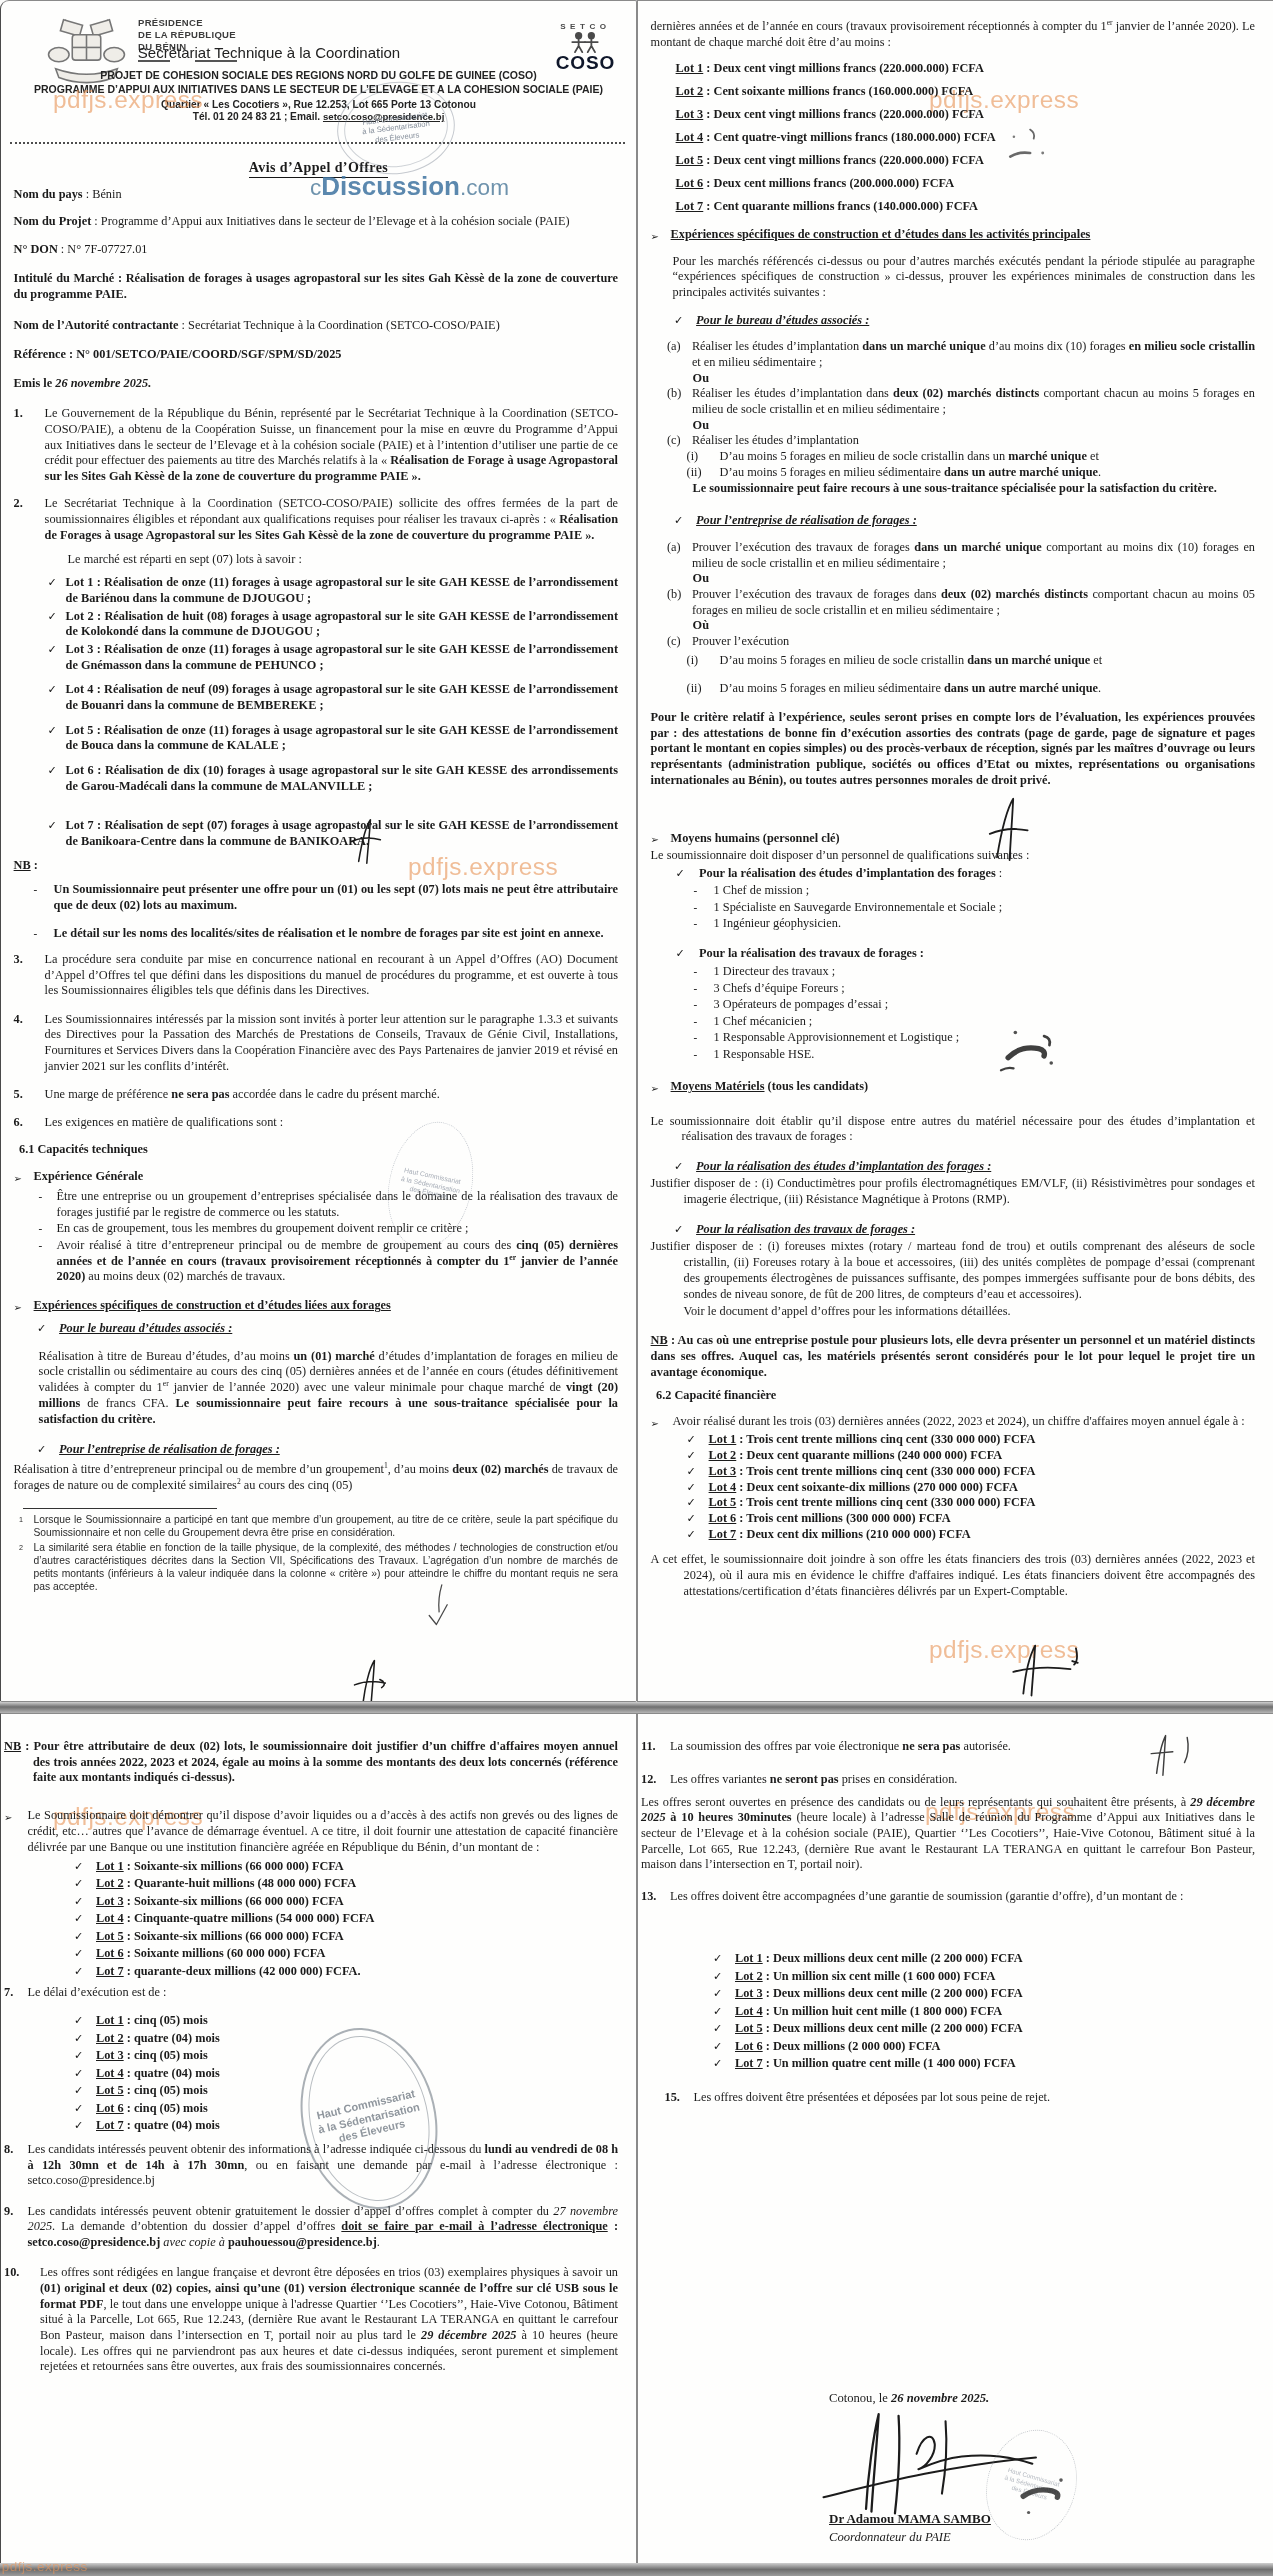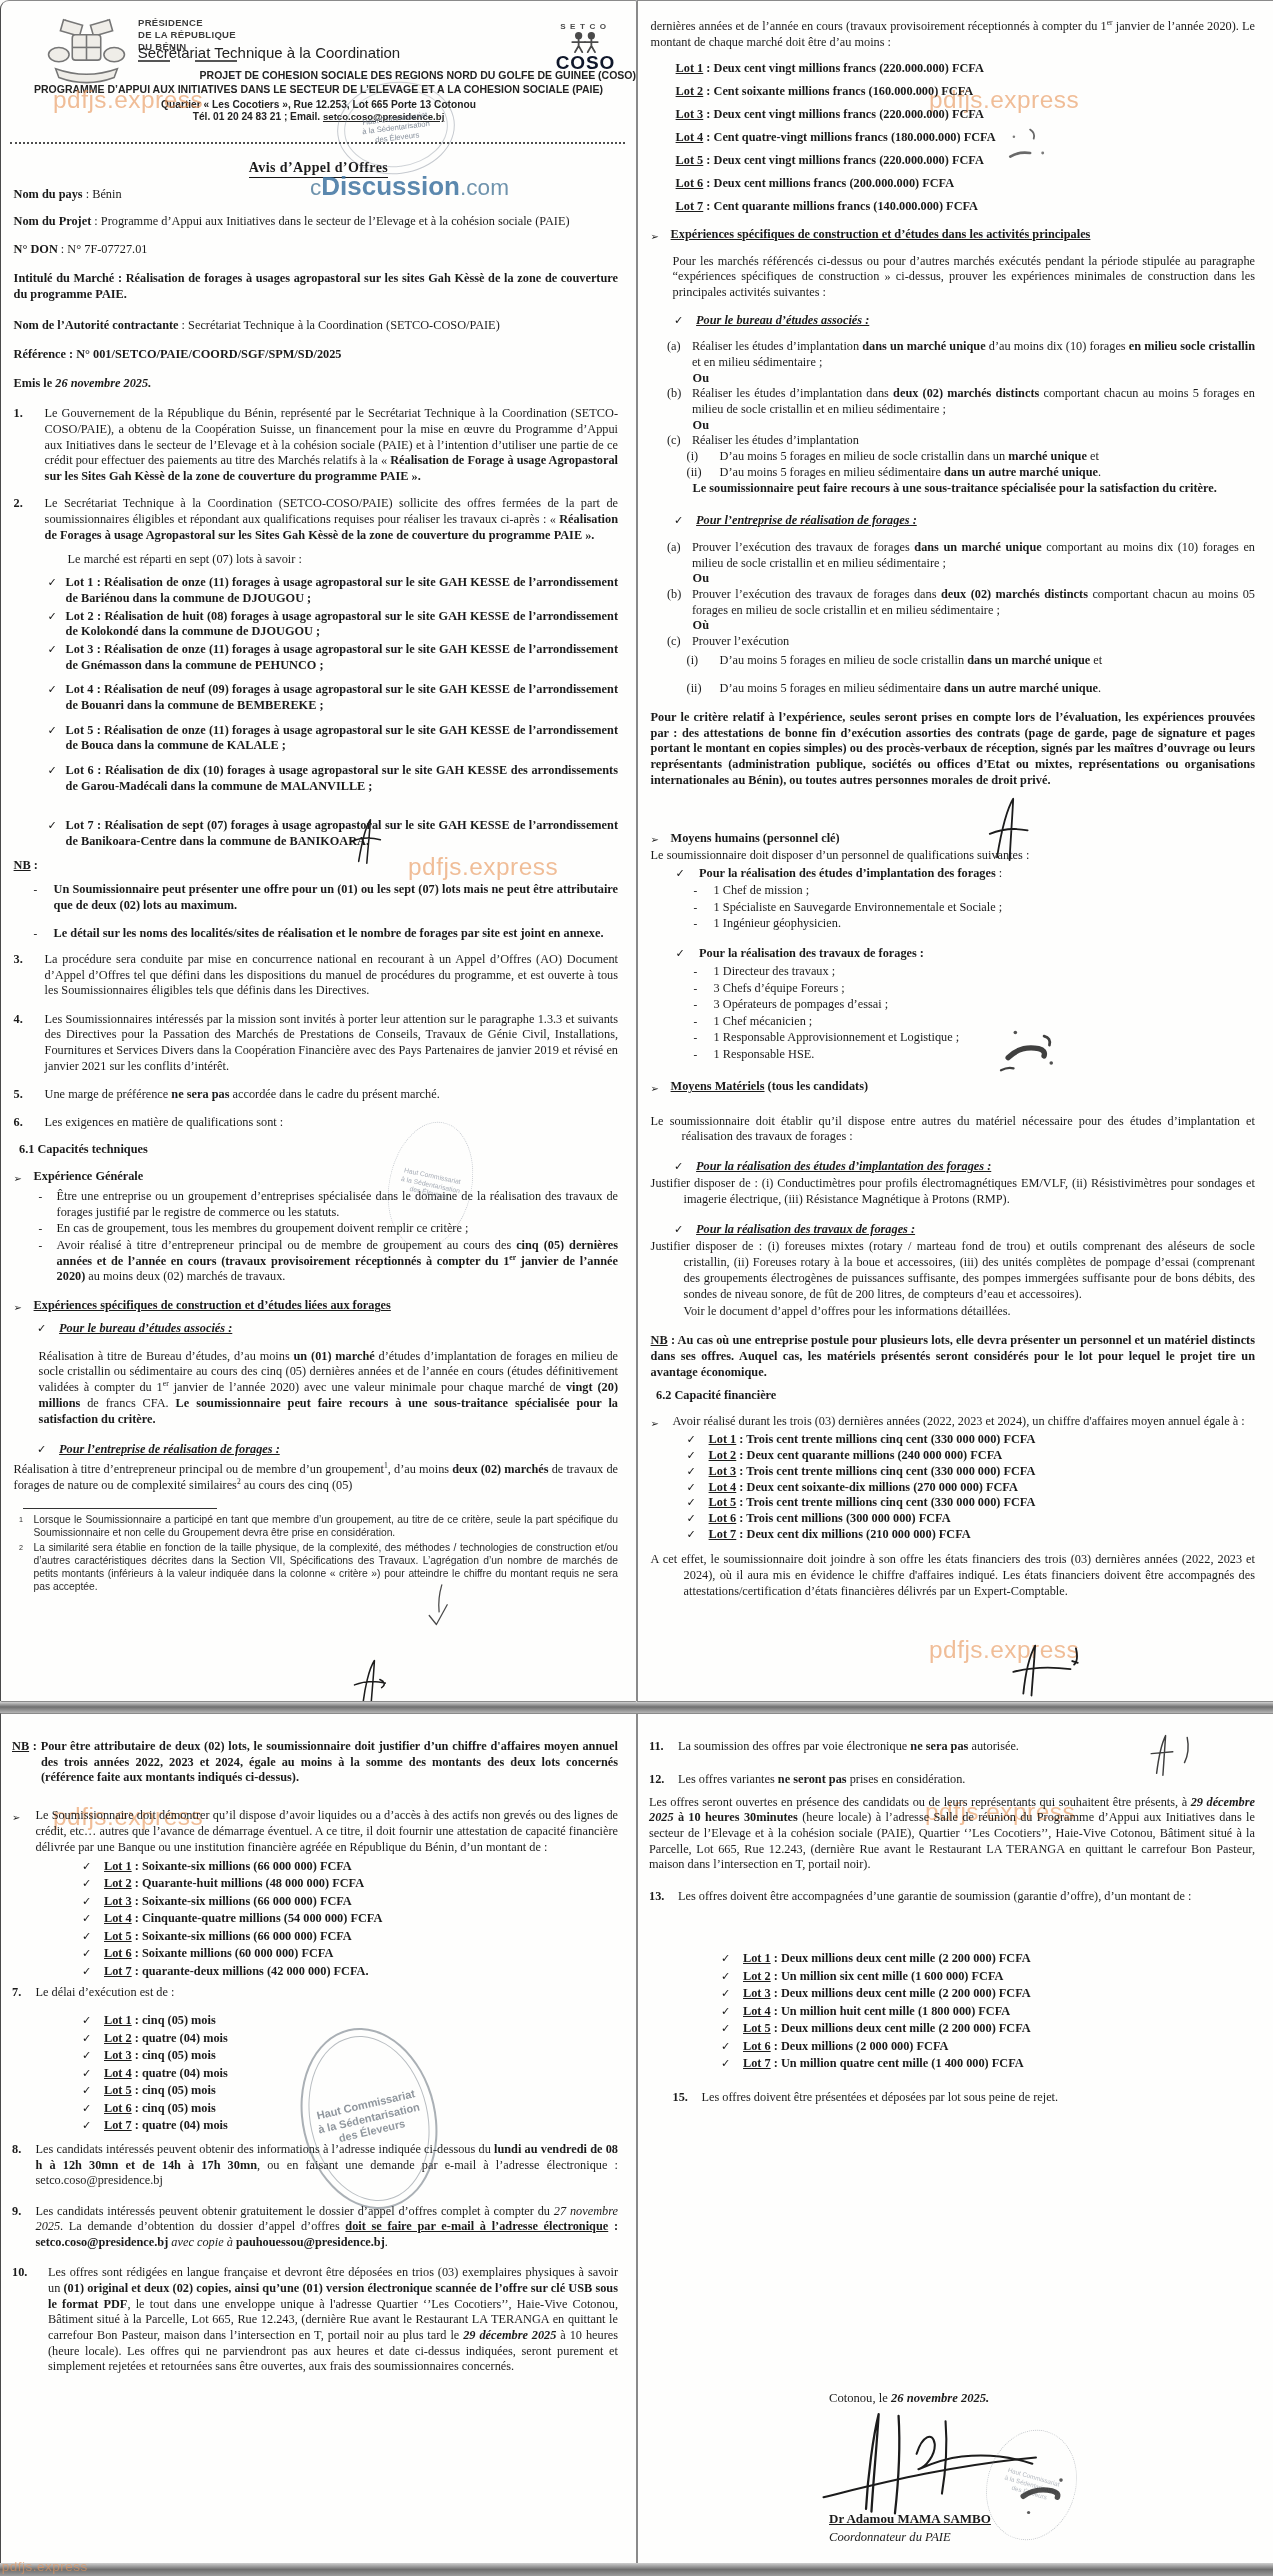--- a/index.html
+++ b/index.html
@@ -19,39 +19,39 @@
   .p1-header{position:relative;height:137px;}
   .coa{position:absolute;left:42px;top:11px;opacity:.8;}
   .presid{position:absolute;left:137px;top:16.3px;font-family:"Liberation Sans",sans-serif;
           font-size:9.5px;font-weight:bold;color:#3c3c3c;line-height:11.7px;letter-spacing:0.3px;}
   .presid-rule{margin-top:7.2px;height:2.7px;width:99px;
       background:linear-gradient(to right,#555 0 32%,transparent 32% 58%,#555 58% 100%);}
   .sec-title{position:absolute;left:0;right:99px;top:43px;text-align:center;
       font-family:"Liberation Sans",sans-serif;font-size:15px;color:#222;}
   .hline{position:absolute;left:0;right:0;text-align:center;
       font-family:"Liberation Sans",sans-serif;font-weight:bold;color:#232323;white-space:nowrap;}
-  .b1{top:68px;font-size:10.5px;text-align:right;}
+  .b1{top:68px;font-size:10.5px;}
   .b2{top:82px;font-size:10.5px;}
   .b3{top:98px;font-size:10.2px;}
   .b4{top:110px;font-size:10.2px;}
   .b4 .mail{text-decoration:underline;font-size:9.6px;}
   .coso{position:absolute;right:12.6px;top:21px;width:76px;text-align:center;color:#3a3a3a;}
   .coso-top{font-family:"Liberation Sans",sans-serif;font-size:8.1px;font-weight:bold;
             letter-spacing:4.5px;color:#4a4a4a;}
   .coso-figs{height:22px;margin-top:0.9px;}
   .coso-main{font-family:"Liberation Sans",sans-serif;font-size:19px;font-weight:bold;
              letter-spacing:0.9px;color:#0f172a;line-height:18px;}
   .dotsep{margin:3.6px 11px 0 9px;border-top:2.3px dotted #4d4d4d;}
   .avis{text-align:center;margin:15.4px 0 5.4px;}
   .avis-t{display:inline-block;font-weight:bold;font-size:14px;letter-spacing:0.4px;
           border-bottom:1.8px solid #161616;padding-bottom:0.9px;}
   
   .content{position:relative;padding:0 18px 0 12.6px;font-size:12.3px;line-height:15.7px;}
   .p2 .content{padding-top:18px;}
-  .p3 .content,.p4 .content{padding-top:25px;padding-left:11px;}
+  .p3 .content,.p4 .content{padding-top:25px;padding-left:3px;}
   .blk{position:relative;text-align:justify;margin-top:6.3px;}
   .blk .mk{position:absolute;left:0;top:0;font-family:"DejaVu Sans",sans-serif;font-size:11.3px;}
   .t-num>.mk{font-family:"Liberation Serif",serif;font-weight:bold;font-size:12.3px;}
   .t-letter>.mk{font-family:"Liberation Serif",serif;font-size:12.3px;}
   .t-dash>.mk{font-family:"Liberation Serif",serif;font-weight:bold;}
   .t-arrow>.mk{font-size:10px;top:1.8px;}
   .t-arrow{padding-left:22px;}
   .t-check{padding-left:22px;}
   .t-dash{padding-left:18px;}
   .t-hr{border-top:1.4px solid #333;width:194px;margin-left:9px;text-align:left;}

